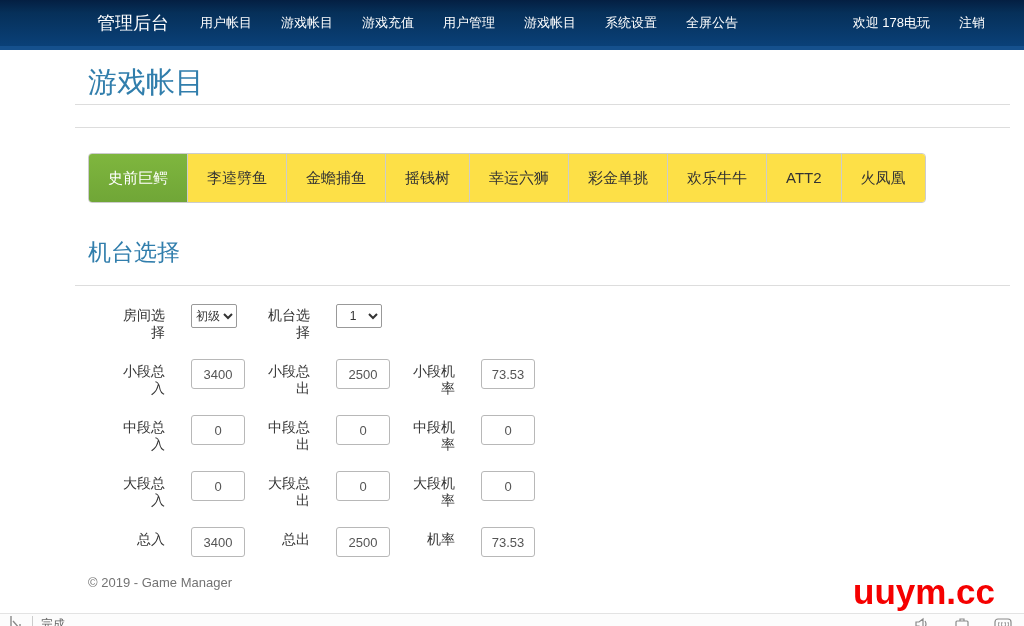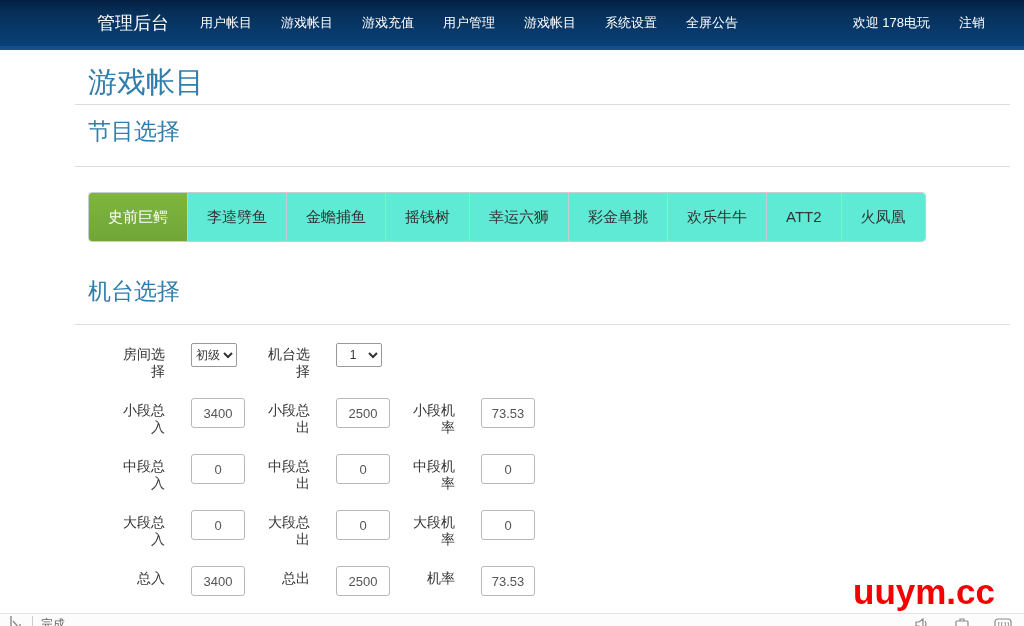--- a/index.html
+++ b/index.html
@@ -22,21 +22,21 @@
   .container { margin:0 14px 0 88px; }
   hr.rule { border:0; border-top:1px solid #ddd; margin:6px 0 0 -13px; }
   h2.page-title { margin-top:16px; font-size:29px; line-height:32px; font-weight:500; color:#317eac; }
   h3.section-title { margin-top:13px; font-size:23px; line-height:26px; font-weight:500; color:#317eac; }
   hr.rule.after-program { margin-top:22px; }
   h3.section-title.machine { margin-top:36px; }
   hr.rule.after-machine { margin-top:20px; }
 
   
   .tabs { display:inline-flex; margin-top:25px; border:1px solid #ccc; border-radius:4px; overflow:hidden; background:#fff; }
-  .tab { padding:15px 19px; font-size:15px; line-height:18px; color:#333; background:#5eead4;
+  .tab { padding:15px 19px; font-size:15px; line-height:18px; color:#333; background:#fde047;
          border-left:1px solid #ccc; cursor:pointer; white-space:nowrap; }
   .tab:first-child { border-left:0; }
   .tab.active { background:linear-gradient(180deg,#7fb63e,#70a637); color:#fff; border-left-color:#69a02f; }
 
   
   .machine-form { margin-top:17px; }
   .frow { display:flex; padding-left:29px; margin-bottom:18px; align-items:flex-start; }
   .fgroup { display:flex; width:145px; align-items:flex-start; }
   .flabel { width:48px; text-align:right; font-size:14px; line-height:17px; padding-top:4px;
             color:#333; word-break:break-all; }
@@ -80,21 +80,20 @@
     <span class="nav-welcome">欢迎 178电玩</span>
     <a class="nav-item last" href="#">注销</a>
   </div>
   <div class="nav-accent"></div>
 </nav>
 
 <div class="container">
   <h2 class="page-title">游戏帐目</h2>
   <hr class="rule">
 
-  <h3 class="section-title">节目选择</h3>
   <hr class="rule after-program">
 
   <div class="tabs">
     <div class="tab active">史前巨鳄</div>
     <div class="tab">李逵劈鱼</div>
     <div class="tab">金蟾捕鱼</div>
     <div class="tab">摇钱树</div>
     <div class="tab">幸运六狮</div>
     <div class="tab">彩金单挑</div>
     <div class="tab">欢乐牛牛</div>

